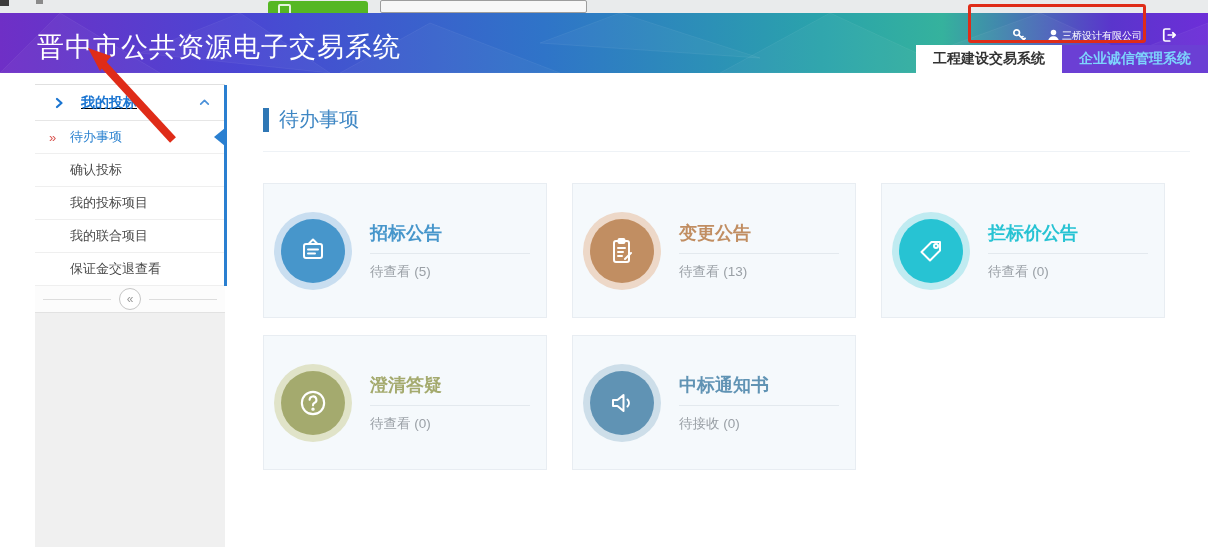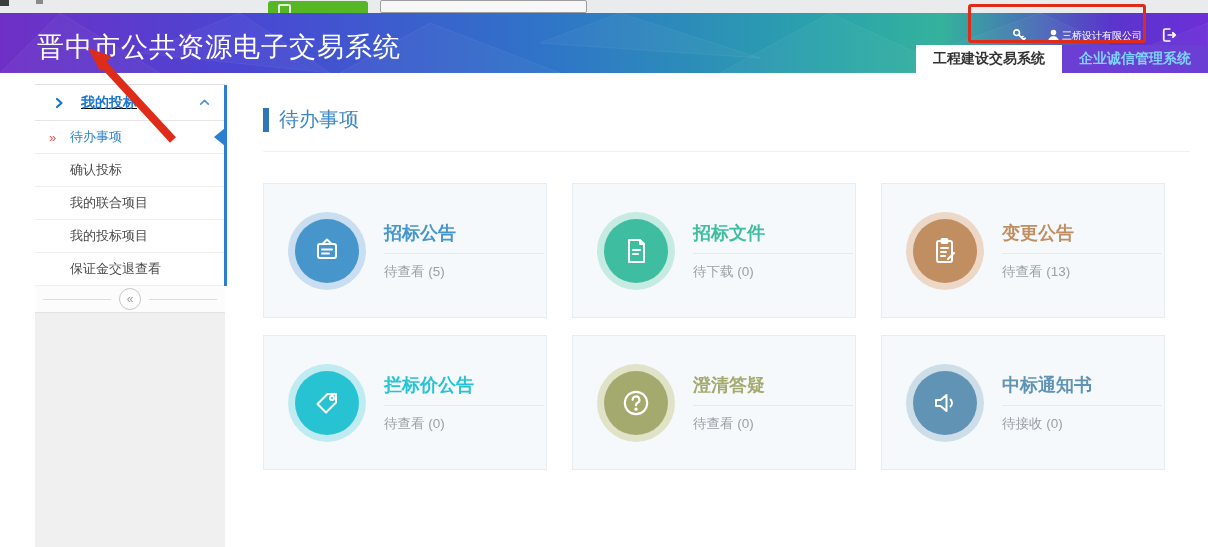--- a/index.html
+++ b/index.html
@@ -48,21 +48,21 @@
   .side-fill { position:absolute; left:0; top:228px; width:190px; height:235px; background:#f0f0f0; }
 
   
   .main { position:absolute; left:263px; top:95px; width:927px; z-index:3; }
   .page-heading { display:flex; align-items:center; gap:10px; margin-top:11px; }
   .heading-bar { width:6px; height:24px; background:#2f77b5; }
   .heading-text { font-size:20px; color:#3f87c4; }
   .heading-divider { margin-top:18px; border-bottom:1px solid #eef2f6; width:927px; }
 
   .cards { position:absolute; left:0px; top:88px; display:grid; grid-template-columns:repeat(3,284px); grid-auto-rows:135px; column-gap:25px; row-gap:17px; }
-  .card { background:#f5f9fc; border:1px solid #e8edf2; display:flex; align-items:center; padding-left:24px; cursor:pointer; }
+  .card { background:#f5f9fc; border:1px solid #e8edf2; display:flex; align-items:center; padding-left:10px; cursor:pointer; }
   .card-icon-halo { width:78px; height:78px; border-radius:50%; display:flex; align-items:center; justify-content:center; flex:none; }
   .card-icon-circle { width:64px; height:64px; border-radius:50%; display:flex; align-items:center; justify-content:center; }
   .card-body { margin-left:18px; width:160px; }
   .card-title { font-size:18px; font-weight:bold; white-space:nowrap; }
   .card-sep { border-bottom:1px solid #e3e9ee; margin:8px 0 9px; }
   .card-status { font-size:13.5px; color:#9aa0a6; }
 
   
   .anno-layer { position:absolute; left:0; top:0; width:1208px; height:547px; pointer-events:none; z-index:50; }
   .anno-box { position:absolute; left:968px; top:4px; width:178px; height:39px; border:3px solid #df2c18; border-radius:3px; }
@@ -134,24 +134,24 @@
     <div class="dotted-rail"></div>
     <div class="side-item active">
       <span class="item-marker">»</span>
       <span>待办事项</span>
       <div class="active-pointer"></div>
     </div>
     <div class="side-item">
         <span>确认投标</span>
       </div>
     <div class="side-item">
+        <span>我的投标项目</span>
+      </div>
+    <div class="side-item">
         <span>我的联合项目</span>
-      </div>
-    <div class="side-item">
-        <span>我的投标项目</span>
       </div>
     <div class="side-item">
         <span>保证金交退查看</span>
       </div>
   </div>
 
   <div class="edge-line"></div>
 
   <div class="collapse-row">
     <div class="collapse-btn">«</div>
@@ -178,36 +178,20 @@
           </svg>
         </div>
       </div>
       <div class="card-body">
         <div class="card-title" style="color: rgb(71, 150, 203);">招标公告</div>
         <div class="card-sep"></div>
         <div class="card-status">待查看 (5)</div>
       </div>
     </div>
 
-    <div class="card">
-      <div class="card-icon-halo" style="background: rgb(198, 235, 226);">
-        <div class="card-icon-circle" style="background: rgb(62, 189, 160);">
-          <svg width="32" height="32" viewBox="0 0 32 32" fill="none" stroke="#fff" stroke-width="2" stroke-linecap="round" stroke-linejoin="round">
-            <path d="M9 5 h11 l4 4 v18 h-15 z"></path>
-              <path d="M20 5 v4 h4"></path>
-              <path d="M13 15 h7 M13 19 h5"></path>
-          </svg>
-        </div>
-      </div>
-      <div class="card-body">
-        <div class="card-title" style="color: rgb(62, 189, 160);">招标文件</div>
-        <div class="card-sep"></div>
-        <div class="card-status">待下载 (0)</div>
-      </div>
-    </div>
 
     <div class="card">
       <div class="card-icon-halo" style="background: rgb(237, 216, 200);">
         <div class="card-icon-circle" style="background: rgb(193, 142, 98);">
           <svg width="32" height="32" viewBox="0 0 32 32" fill="none" stroke="#fff" stroke-width="2" stroke-linecap="round" stroke-linejoin="round">
             <rect x="8" y="6" width="15" height="21" rx="2"></rect>
               <rect x="12.5" y="4" width="6" height="4" rx="1"></rect>
             <path d="M12 13 h7 M12 17 h5 M12 21 h4"></path>
               <path d="M19 24 l6 -6"></path>
           </svg>

